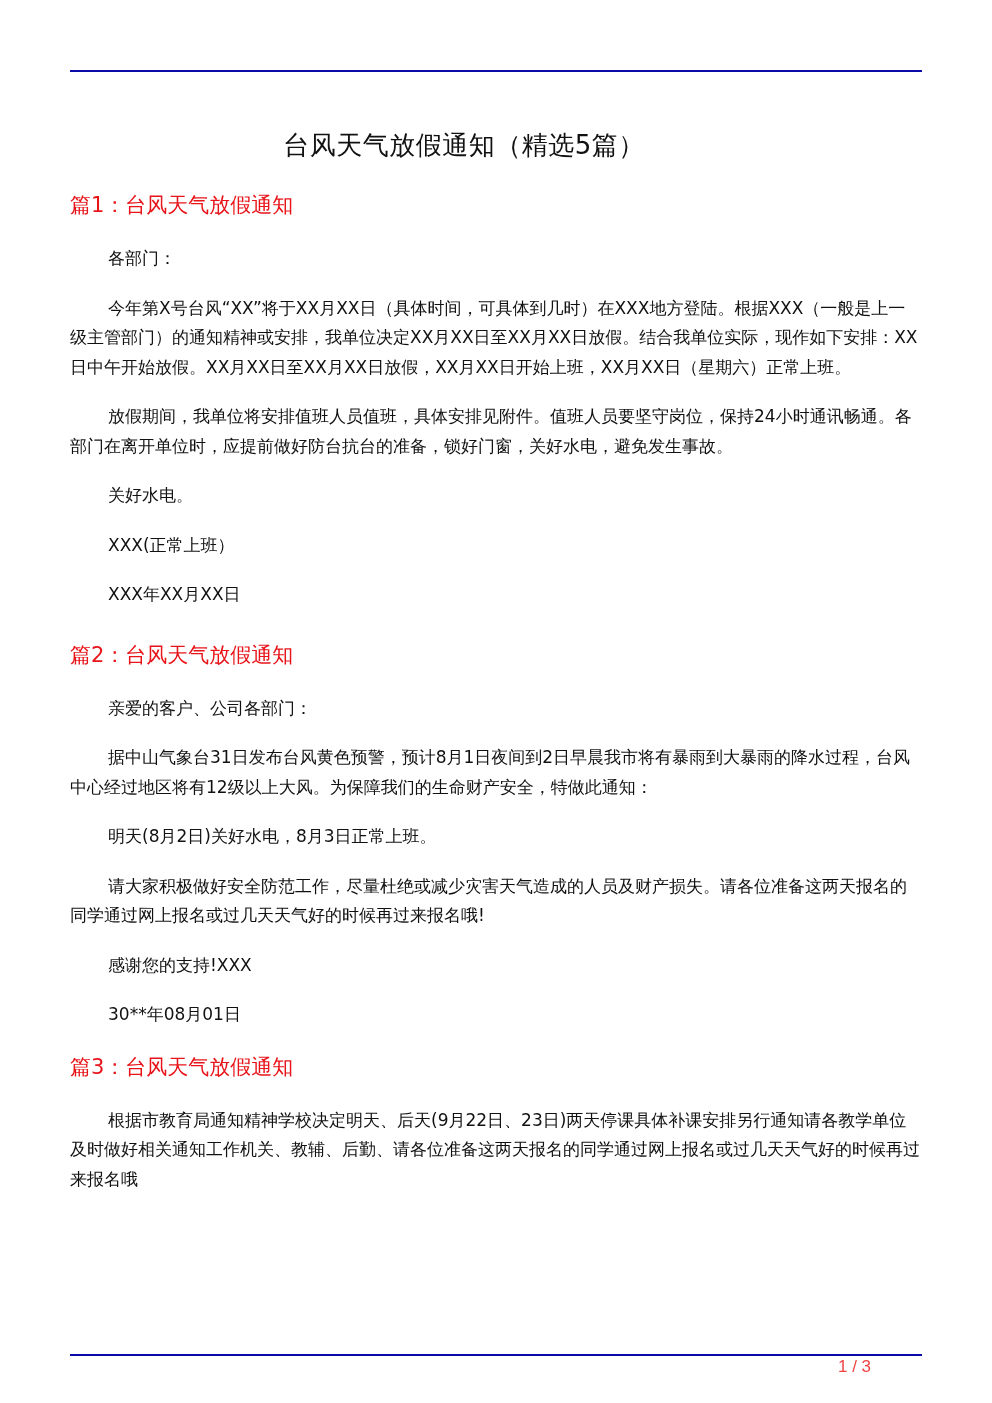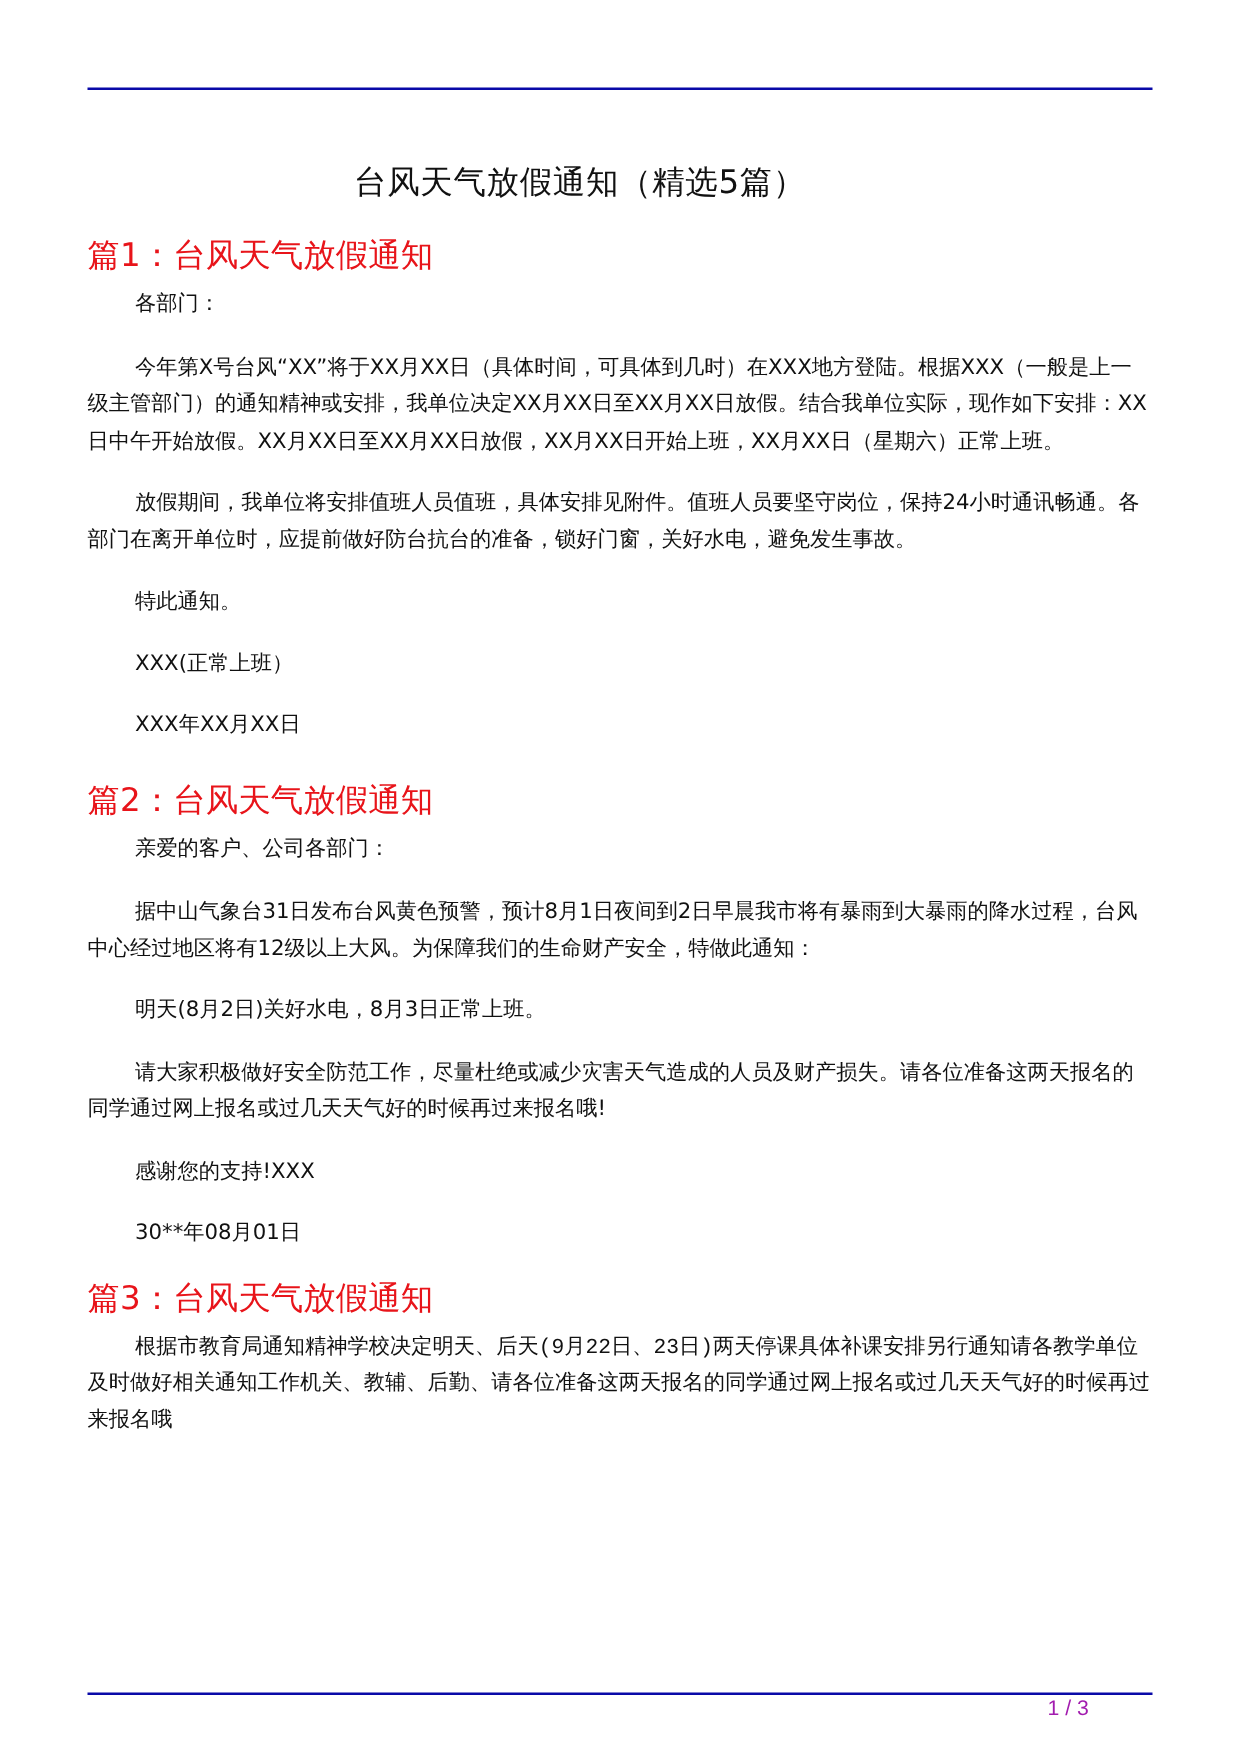--- a/index.html
+++ b/index.html
@@ -4,42 +4,42 @@
 <style>
   html, body { margin: 0; padding: 0; background: #ffffff; }
   body { width: 992px; height: 1403px; position: relative; overflow: hidden;
          font-family: "DejaVu Sans", "Liberation Sans", sans-serif; color: #111; }
   .rule { position: absolute; left: 70px; width: 852px; height: 2px; background: #0a0aa8; }
   .rule.top { top: 70px; }
   .rule.bottom { top: 1354px; }
   .title { position: absolute; top: 128px; left: 0; width: 928px; text-align: center;
            font-size: 26px; color: #111; letter-spacing: 0.5px; }
   .content { position: absolute; left: 70px; width: 850px; top: 188px; }
-  .section-heading { color: #e8141a; font-size: 26px; margin: 0; height: 34px; line-height: 34px; }
+  .section-heading { color: #e8141a; font-size: 21px; margin: 0; height: 34px; line-height: 34px; }
   .para { font-size: 17px; line-height: 29.5px; margin: 0 0 20px 0; text-indent: 38px; word-break: break-all; }
-  .para.first { margin-top: 8px; font-family: Liberation Mono, monospace; }
+  .para.first { margin-top: 22px; }
   .section { margin-bottom: 0; }
-  .page-num { position: absolute; top: 1357px; left: 838px; font-size: 17px; color: #a21caf;
+  .page-num { position: absolute; top: 1357px; left: 838px; font-size: 17px; color: #ef4444;
               font-family: "Liberation Sans", sans-serif; }
 </style>
 </head>
 <body>
 
 <div class="rule top"></div>
 
 <h1 class="title" style="margin:0;font-weight:normal;">台风天气放假通知（精选5篇）</h1>
 
 <div class="content">
 
   <div class="section">
     <h2 class="section-heading" style="font-weight:normal;">篇1：台风天气放假通知</h2>
     <p class="para first">各部门：</p>
     <p class="para">今年第X号台风“XX”将于XX月XX日（具体时间，可具体到几时）在XXX地方登陆。根据XXX（一般是上一级主管部门）的通知精神或安排，我单位决定XX月XX日至XX月XX日放假。结合我单位实际，现作如下安排：XX日中午开始放假。XX月XX日至XX月XX日放假，XX月XX日开始上班，XX月XX日（星期六）正常上班。</p>
     <p class="para">放假期间，我单位将安排值班人员值班，具体安排见附件。值班人员要坚守岗位，保持24小时通讯畅通。各部门在离开单位时，应提前做好防台抗台的准备，锁好门窗，关好水电，避免发生事故。</p>
-    <p class="para">特此通知。</p>
+    <p class="para">关好水电。</p>
     <p class="para">XXX(正常上班）</p>
     <p class="para">XXX年XX月XX日</p>
   </div>
 
   <div class="section">
     <h2 class="section-heading" style="font-weight:normal;margin-top:28px;">篇2：台风天气放假通知</h2>
     <p class="para first">亲爱的客户、公司各部门：</p>
     <p class="para">据中山气象台31日发布台风黄色预警，预计8月1日夜间到2日早晨我市将有暴雨到大暴雨的降水过程，台风中心经过地区将有12级以上大风。为保障我们的生命财产安全，特做此通知：</p>
     <p class="para">明天(8月2日)关好水电，8月3日正常上班。</p>
     <p class="para">请大家积极做好安全防范工作，尽量杜绝或减少灾害天气造成的人员及财产损失。请各位准备这两天报名的同学通过网上报名或过几天天气好的时候再过来报名哦!</p>

